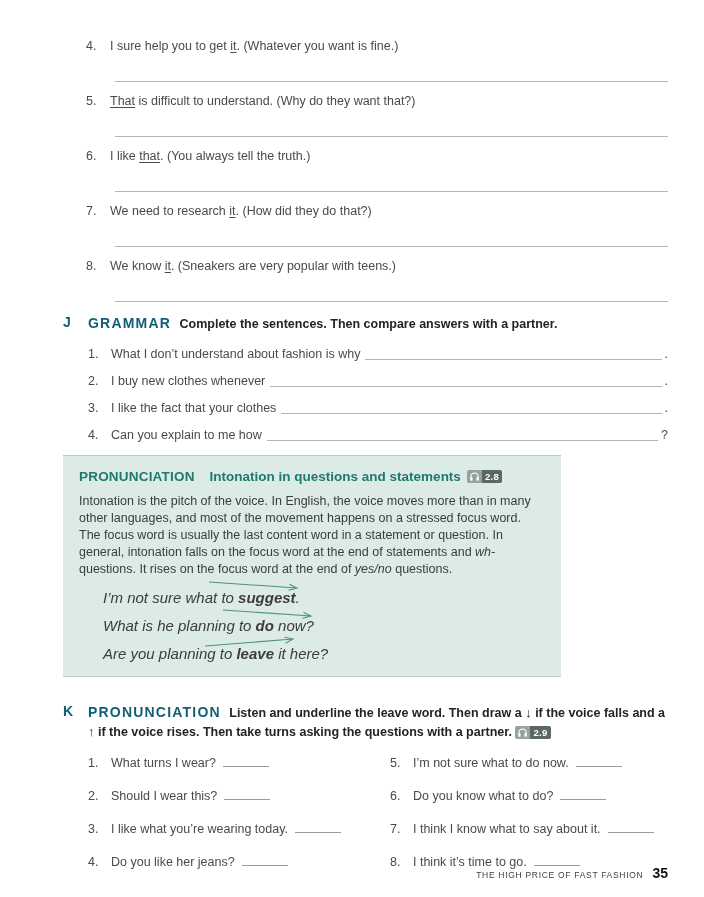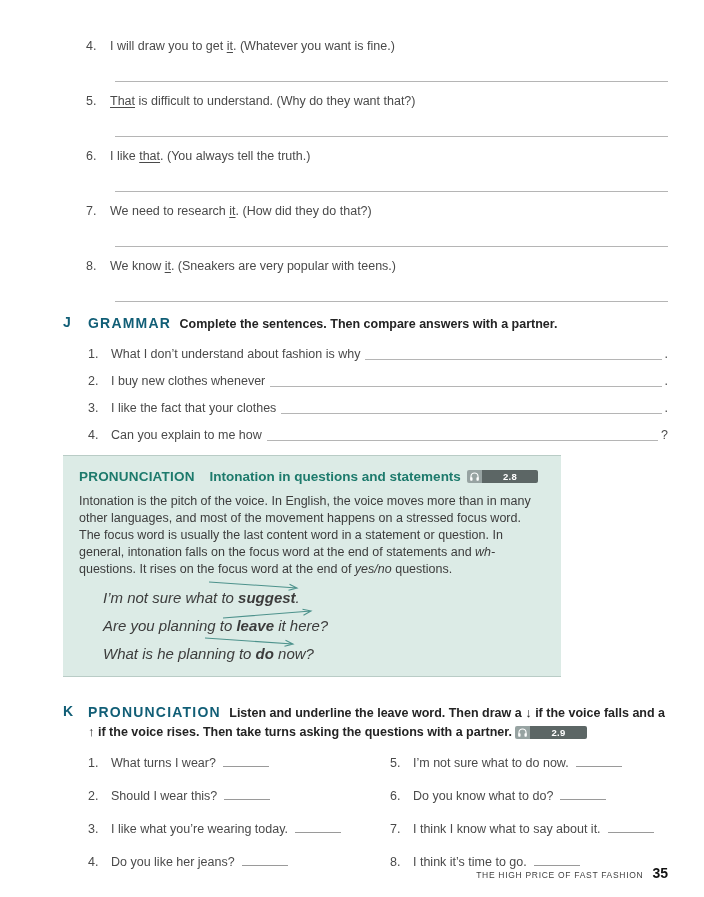--- a/index.html
+++ b/index.html
@@ -56,21 +56,21 @@
   .ex-line:nth-of-type(1) .ex-arrow{ left:104px; }
   .ex-line:nth-of-type(2) .ex-arrow{ left:118px; }
   .ex-line:nth-of-type(3) .ex-arrow{ left:100px; }
   .ex-arrow path{ stroke:var(--arrow); stroke-width:1.1; fill:none; }
 
   
   .audio-badge{ display:inline-flex; vertical-align:middle; height:13px; border-radius:2px; overflow:hidden; flex:none; }
   .audio-badge .ab-icon{ background:#97a3a2; width:15px; display:flex; align-items:center; justify-content:center; }
   .audio-badge .ab-num{
     background:#5c6665; color:#fff; font-size:9.5px; font-weight:bold;
-    padding:0 21px; display:flex; align-items:center; letter-spacing:.3px;
+    padding:0 3px; display:flex; align-items:center; letter-spacing:.3px;
   }
 
   
   .sec-k{ margin-top:26px; }
   .k-arrow{ font-weight:normal; font-size:13px; }
   .k-cols{ display:flex; margin-top:14px; font-size:12.5px; }
   .k-col{ width:302px; flex:none; }
   .k-col.right{ width:auto; }
   .k-row{ display:flex; line-height:16px; margin-bottom:17px; color:#4a4a4a; }
   .k-row .num{ width:23px; flex:none; }
@@ -87,21 +87,21 @@
 <body>
 
 <div class="page">
   <div class="content">
 
     <div class="sec-i">
 
       <div class="qa-item">
         <div class="q-row">
           <span class="num">4.</span>
-          <span class="q-text"><span>I will draw you to get </span><span class="u-word">it</span><span>. (Whatever you want is fine.)</span></span>
+          <span class="q-text"><span>I sure help you to get </span><span class="u-word">it</span><span>. (Whatever you want is fine.)</span></span>
         </div>
         <div class="answer-line"></div>
       </div>
 
       <div class="qa-item">
         <div class="q-row">
           <span class="num">5.</span>
           <span class="q-text"><span></span><span class="u-word">That</span><span> is difficult to understand. (Why do they want that?)</span></span>
         </div>
         <div class="answer-line"></div>
@@ -186,29 +186,29 @@
 
       <div class="examples">
         <div class="ex-line">
           <svg class="ex-arrow" viewBox="0 0 100 14">
               <path d="M2 3 L90 9 M82.5 5.2 L90 9 L81.5 11.2"></path>
             </svg>
           <span>I’m not sure what to </span><b>suggest</b><span>.</span>
         </div>
         <div class="ex-line">
           <svg class="ex-arrow" viewBox="0 0 100 14">
+              <path d="M2 3 L90 9 M82.5 5.2 L90 9 L81.5 11.2"></path>
+            </svg>
+          <span>What is he planning to </span><b>do</b><span> now?</span>
+        </div>
+        <div class="ex-line">
+          <svg class="ex-arrow" viewBox="0 0 100 14">
               <path d="M2 11 L90 4 M81.5 2.2 L90 4 L82.5 8.2"></path>
             </svg>
           <span>Are you planning to </span><b>leave</b><span> it here?</span>
-        </div>
-        <div class="ex-line">
-          <svg class="ex-arrow" viewBox="0 0 100 14">
-              <path d="M2 3 L90 9 M82.5 5.2 L90 9 L81.5 11.2"></path>
-            </svg>
-          <span>What is he planning to </span><b>do</b><span> now?</span>
         </div>
       </div>
     </div>
 
     <div class="sec sec-k">
       <span class="sec-letter">K</span>
       <span class="sec-title">PRONUNCIATION</span>
       <span class="sec-instr"><span>Listen and underline the leave word. Then draw a </span><span class="k-arrow">↓</span><span> if the voice falls and a </span><span class="k-arrow">↑</span><span> if the voice rises. Then take turns asking the questions with a partner.</span>
         <span class="audio-badge">
           <span class="ab-icon">

